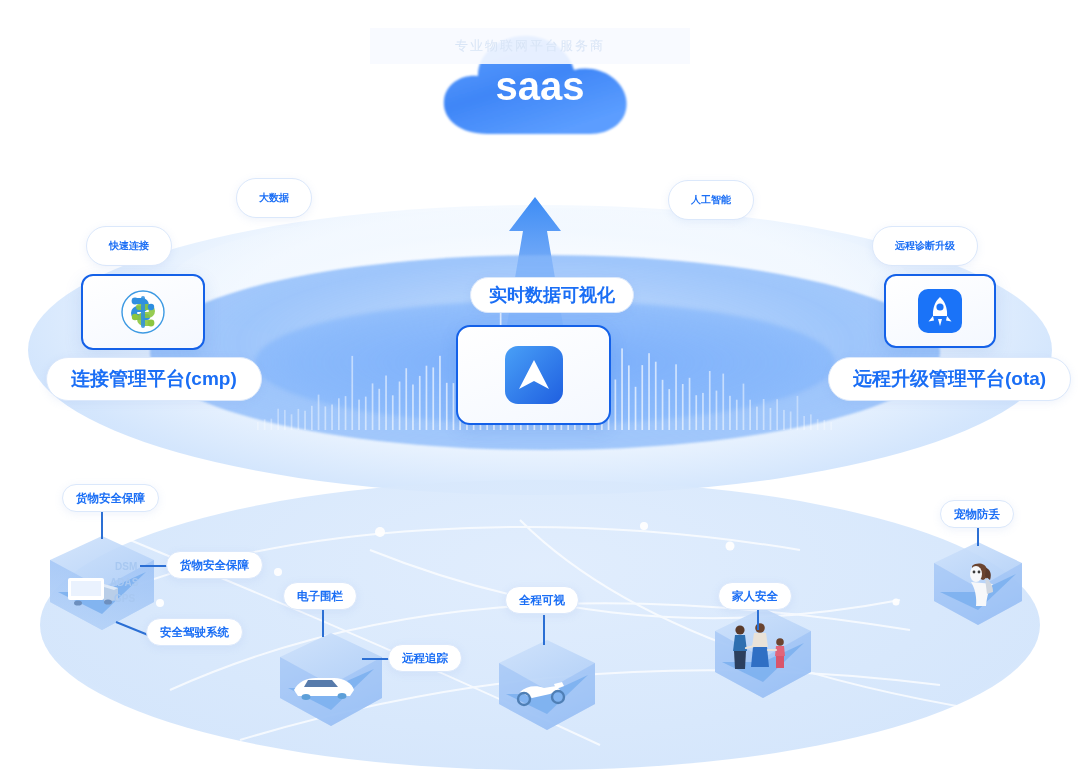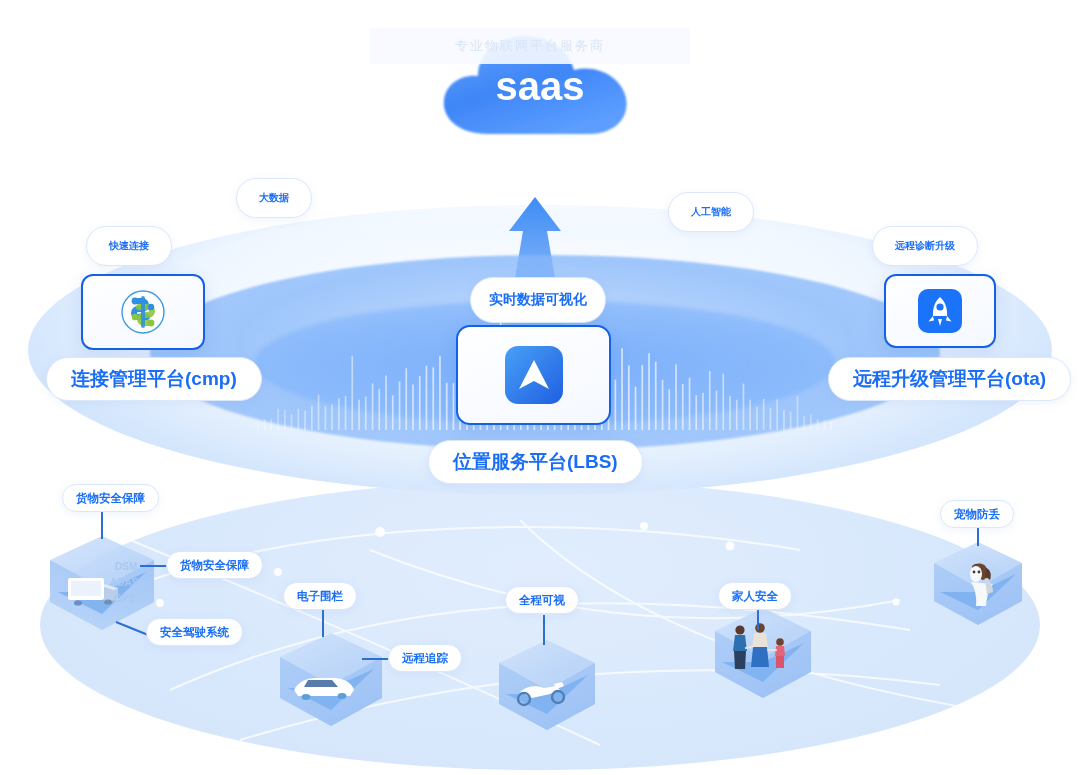--- a/index.html
+++ b/index.html
@@ -73,21 +73,21 @@
     display: flex; align-items: center; justify-content: center;
     background: #ffffff;
     border: 1px solid #dbe8fb;
     border-radius: 999px;
     color: #1a6ef5;
     font-weight: bold;
     white-space: nowrap;
     box-shadow: 0 2px 8px rgba(120,160,220,0.12);
   }
   .chip.lg { height: 40px; padding: 0 22px; font-size: 10px; }
-  .chip.md { height: 46px; padding: 10px 18px; font-size: 14px; }
+  .chip.md { height: 36px; padding: 10px 18px; font-size: 18px; }
   .chip.sm { height: 28px; padding: 0 13px; font-size: 11.5px; }
   .chip.xl { height: 44px; padding: 0 24px; font-size: 19px; }
 
   
   .card {
     position: absolute;
     background: linear-gradient(160deg, #ffffff 0%, #f4f8ff 100%);
     border: 2.5px solid #1461e8;
     border-radius: 12px;
     display: flex; align-items: center; justify-content: center;
@@ -252,21 +252,21 @@
                C 168 34, 192 48, 196 68 C 200 90, 182 104, 160 104 Z" fill="url(#cloudG)"></path>
     </g>
     <text x="110" y="70" text-anchor="middle" font-family="Liberation Sans, sans-serif" font-size="40" font-weight="bold" fill="#ffffff">saas</text>
   </svg>
 
   <div class="layer watermark">专业物联网平台服务商</div>
 
   <div class="chip lg" style="left:236px; top:178px;">
     <span>大数据</span>
   </div>
-  <div class="chip lg" style="left:668px; top:192px;justify-content:flex-end;">
+  <div class="chip lg" style="left:668px; top:180px;justify-content:flex-end;">
     <span>人工智能</span>
   </div>
   <div class="chip lg" style="left:86px; top:226px;text-align:center;">
     <span>快速连接</span>
   </div>
   <div class="chip lg" style="left:872px; top:226px;">
     <span>远程诊断升级</span>
   </div>
   <div class="chip md" style="left:470px; top:277px;">
     <span>实时数据可视化</span>
@@ -293,23 +293,20 @@
       <defs>
         <linearGradient id="navG" x1="0" y1="0" x2="1" y2="1">
           <stop offset="0%" stop-color="#49a0f7"></stop>
           <stop offset="100%" stop-color="#1f5fe0"></stop>
         </linearGradient>
       </defs>
       <rect x="2" y="2" width="58" height="58" rx="13" fill="url(#navG)"></rect>
       <path d="M31 16 L46 45 L31 37 L16 45 Z" fill="#ffffff"></path>
     </svg>
   </div>
-  <div class="chip xl" style="left:428px; top:440px;">
-    <span>位置服务平台(LBS)</span>
-  </div>
 
   <div class="card" style="left:884px; top:274px; width:112px; height:74px;">
     <svg width="46" height="46" viewBox="0 0 46 46">
       <rect x="1" y="1" width="44" height="44" rx="10" fill="#1a73f8"></rect>
       <path d="M23 9 C 28.5 14, 30.5 21, 30 28 L 16 28 C 15.5 21, 17.5 14, 23 9 Z" fill="#ffffff"></path>
       <circle cx="23" cy="19" r="3.6" fill="#1a73f8"></circle>
       <path d="M16 28 L 11.5 33.5 L 17 32.5 Z" fill="#ffffff"></path>
       <path d="M30 28 L 34.5 33.5 L 29 32.5 Z" fill="#ffffff"></path>
       <path d="M21 31 L 23 38 L 25 31 Z" fill="#ffffff"></path>
     </svg>

